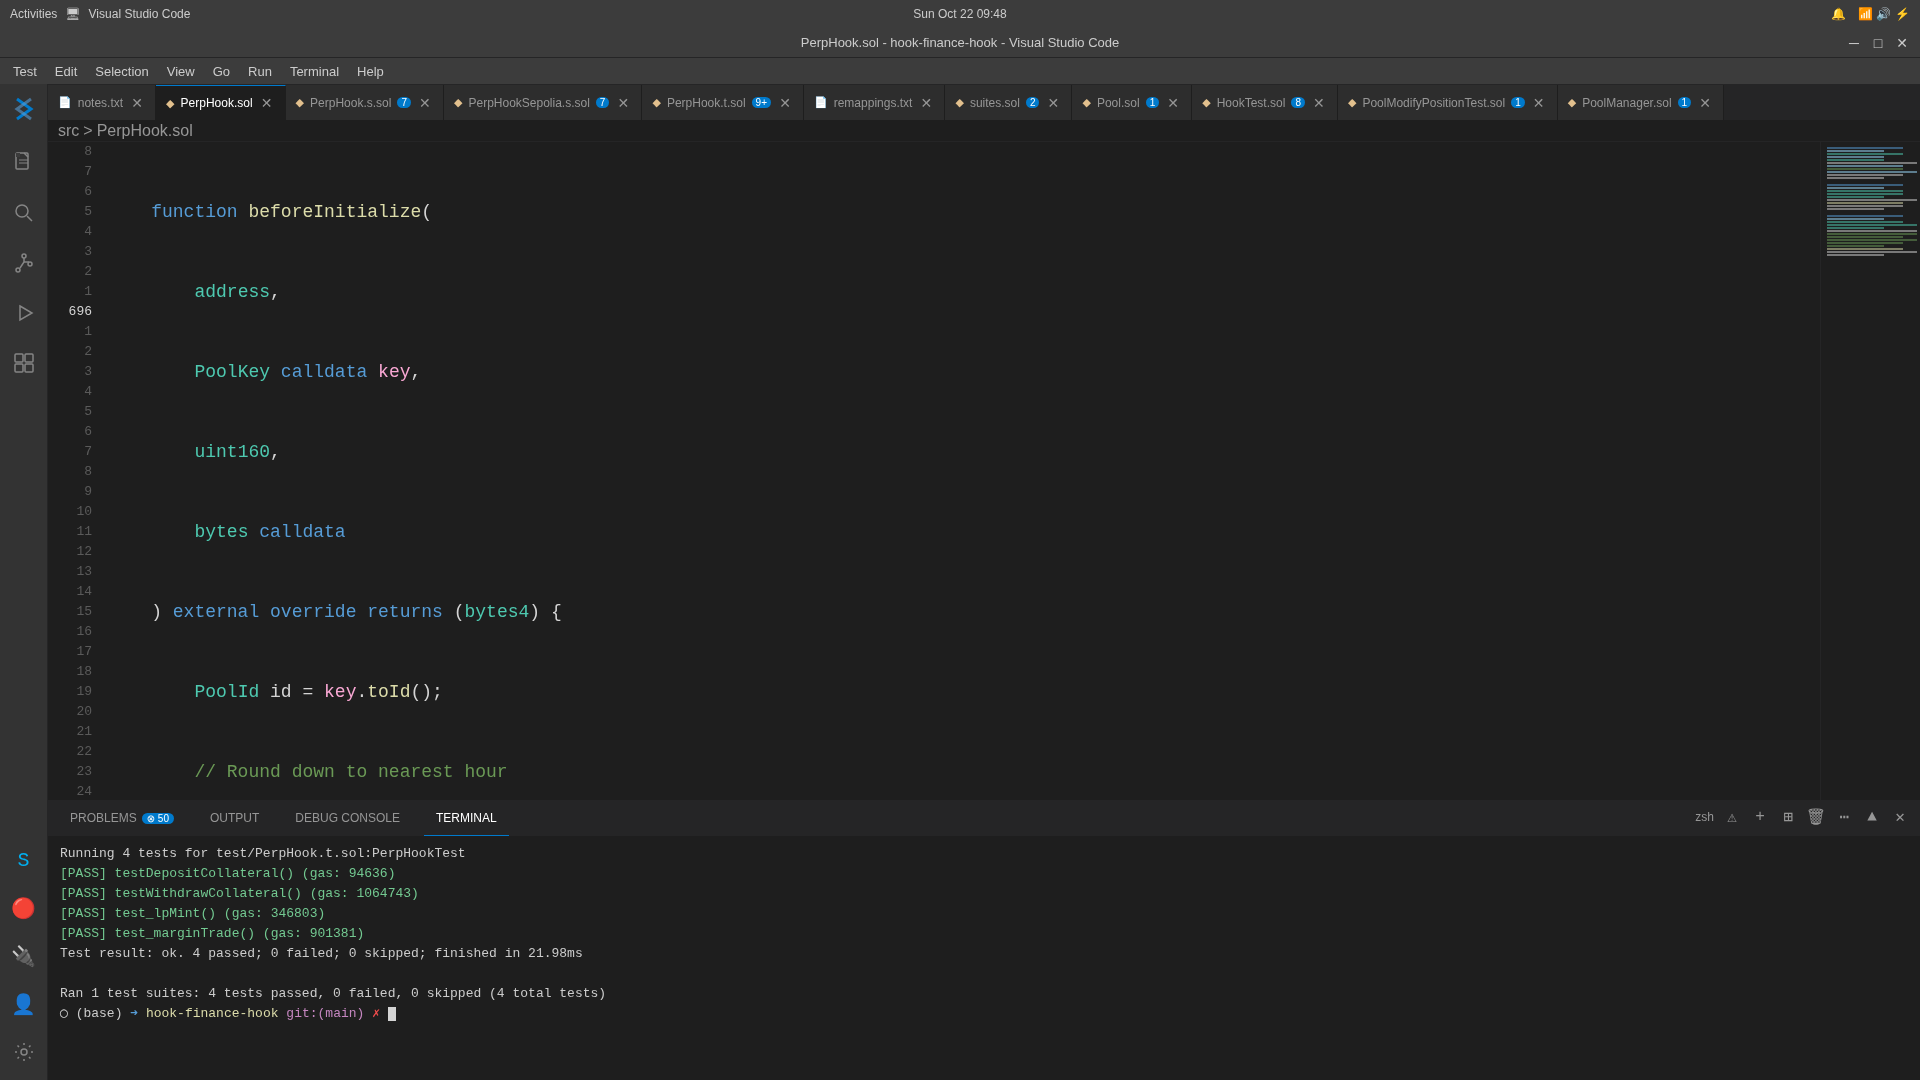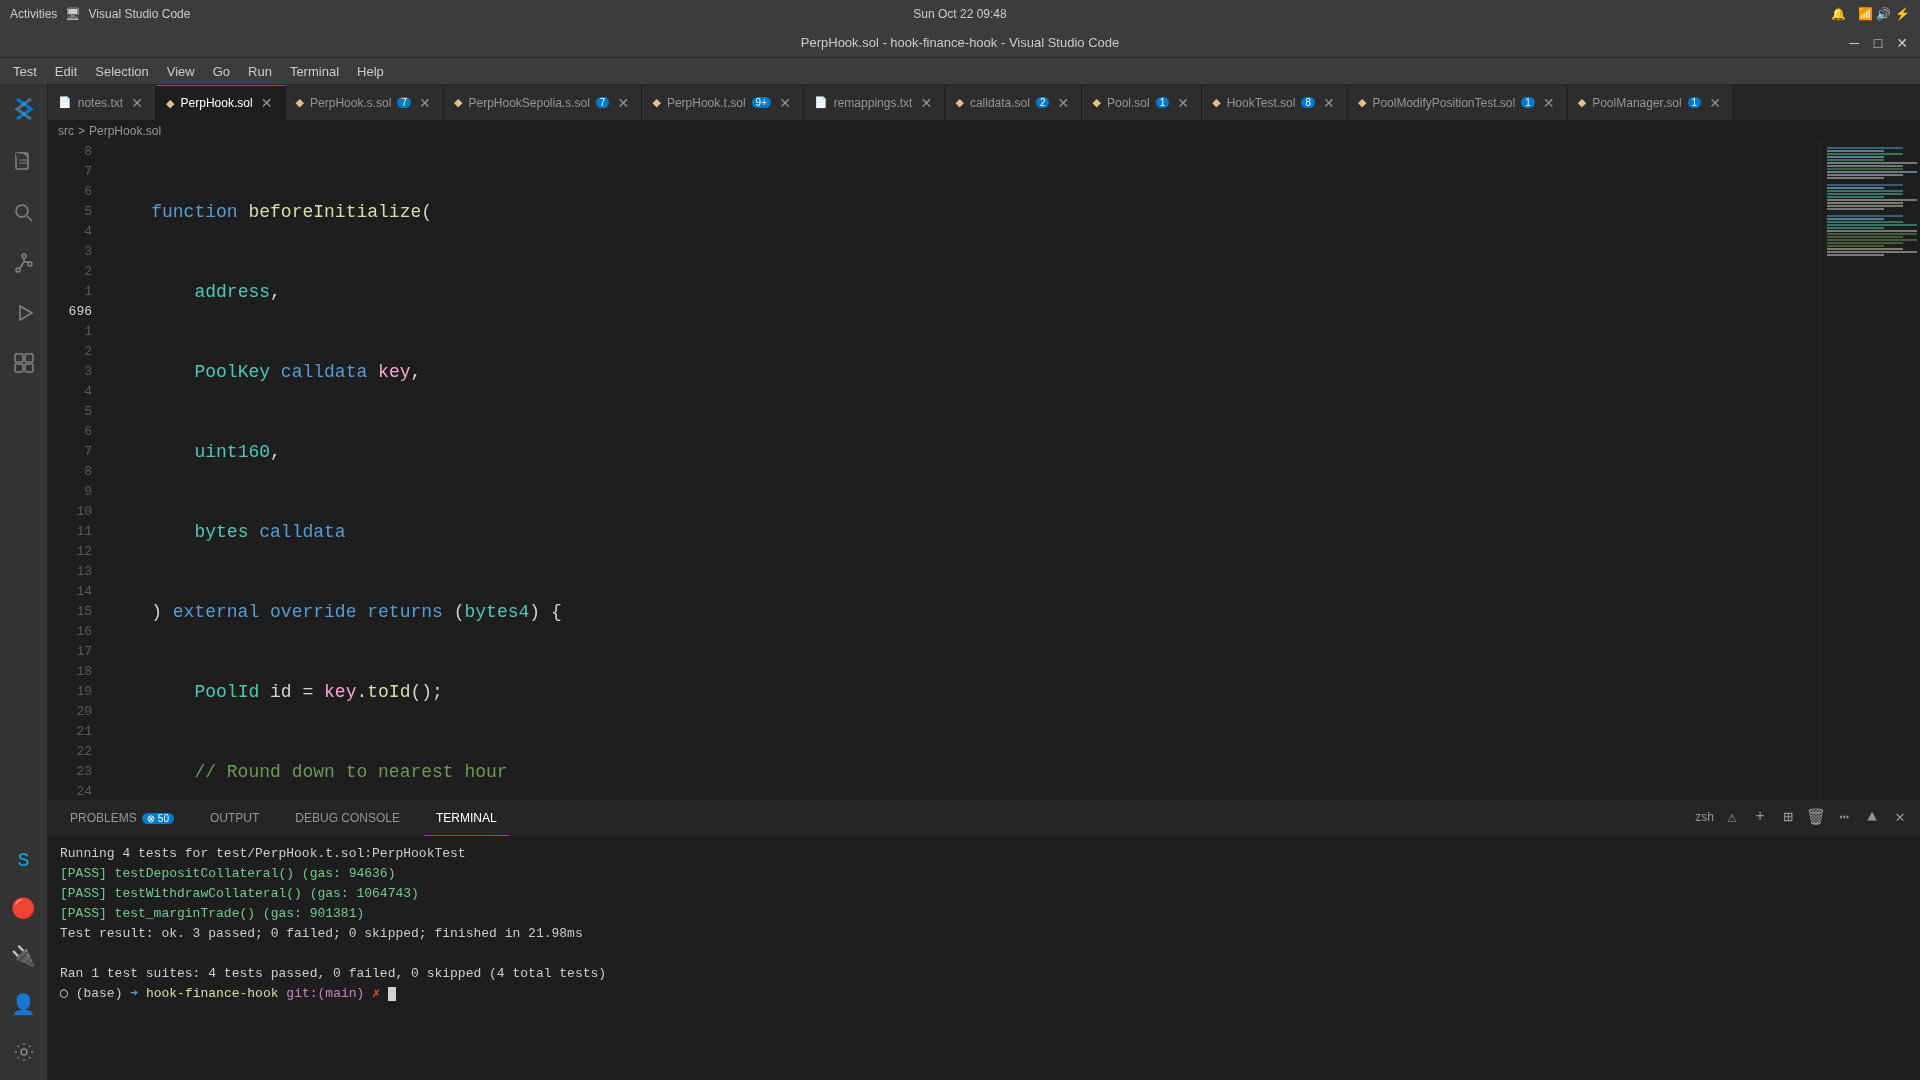--- a/index.html
+++ b/index.html
@@ -166,21 +166,21 @@
     .tab-icon-sol { color: #e2c08d; font-size: 11px; }
     .tab-icon-txt { color: #cccccc; font-size: 11px; }
 
     
     .breadcrumb {
       height: 22px;
       background: #1e1e1e;
       display: flex;
       align-items: center;
       padding: 0 10px;
-      font-size: 12px;
+      font-size: 16px;
       font-family: sans-serif;
       color: #969696;
       border-bottom: 1px solid #252526;
     }
     .breadcrumb-sep { margin: 0 4px; }
 
     
     .editor-area {
       flex: 1;
       display: flex;
@@ -458,21 +458,21 @@
         <span style="background:#007acc;color:white;font-size:10px;padding:0 4px;border-radius:8px;font-family:sans-serif;">9+</span>
         <span class="tab-close">✕</span>
       </div>
       <div class="tab">
         <span class="tab-icon-txt">📄</span>
         <span>remappings.txt</span>
         <span class="tab-close">✕</span>
       </div>
       <div class="tab">
         <span class="tab-icon-sol">◆</span>
-        <span>calldata.sol</span>
+        <span>suites.sol</span>
         <span style="background:#007acc;color:white;font-size:10px;padding:0 4px;border-radius:8px;font-family:sans-serif;">2</span>
         <span class="tab-close">✕</span>
       </div>
       <div class="tab">
         <span class="tab-icon-sol">◆</span>
         <span>Pool.sol</span>
         <span style="background:#007acc;color:white;font-size:10px;padding:0 4px;border-radius:8px;font-family:sans-serif;">1</span>
         <span class="tab-close">✕</span>
       </div>
       <div class="tab">
@@ -706,24 +706,27 @@
         <div class="terminal-normal">
           <span>Running 4 tests for test/PerpHook.t.sol:PerpHookTest</span>
         </div>
         <div>
           <span class="terminal-pass">[PASS] testDepositCollateral() (gas: 94636)</span>
         </div>
         <div>
           <span class="terminal-pass">[PASS] testWithdrawCollateral() (gas: 1064743)</span>
         </div>
         <div>
+          <span class="terminal-pass">[PASS] test_lpMint() (gas: 346803)</span>
+        </div>
+        <div>
           <span class="terminal-pass">[PASS] test_marginTrade() (gas: 901381)</span>
         </div>
         <div>
-          <span class="terminal-normal">Test result: ok. 3 passed; 0 failed; 0 skipped; finished in 21.98ms</span>
+          <span class="terminal-normal">Test result: ok. 4 passed; 0 failed; 0 skipped; finished in 21.98ms</span>
         </div>
         <div style="height:20px;"></div>
         <div>
           <span class="terminal-normal">Ran 1 test suites: 4 tests passed, 0 failed, 0 skipped (4 total tests)</span>
         </div>
         <div>
           <span style="color:#cccccc;">◯ (base) </span>
           <span style="color:#569cd6;">➜  </span>
           <span style="color:#dcdcaa;">hook-finance-hook </span>
           <span style="color:#c586c0;">git:(main) </span>

